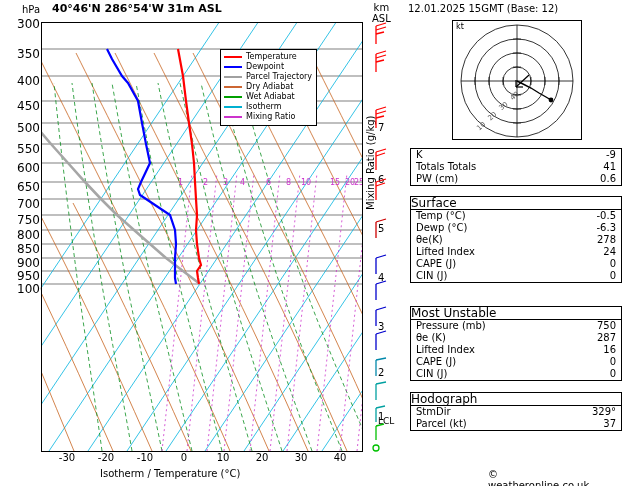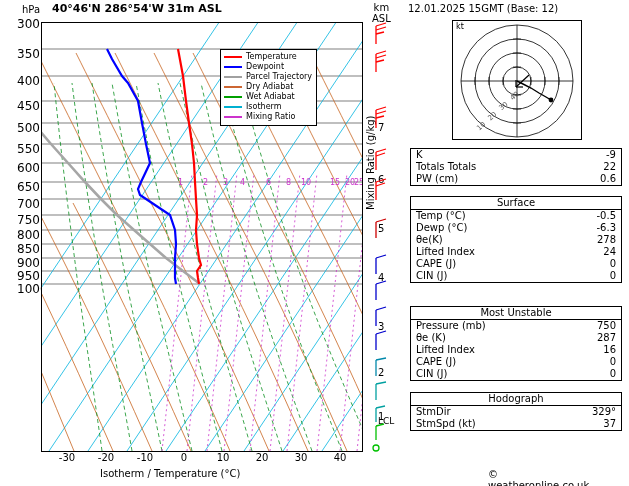--- a/index.html
+++ b/index.html
@@ -28,21 +28,21 @@
 
   
   #right{position:absolute;left:404px;top:0;width:225px;height:486px;}
   #run-title{position:absolute;left:4px;top:3px;font-size:10px;color:#000;white-space:nowrap;}
   #hodo-box{position:absolute;left:48px;top:20px;width:128px;height:118px;border:1px solid #000;background:#fff;}
   #hodo-box .kt{position:absolute;left:3px;top:1px;font-size:8px;color:#000;}
 
   .tbl{position:absolute;left:6px;width:212px;border:1px solid #000;background:#fff;box-sizing:border-box;}
   .trow{display:flex;justify-content:space-between;font-size:10px;line-height:12px;padding:0 5px;color:#000;}
   .trow .v{min-width:38px;text-align:right;}
-  .thead{font-size:10px;line-height:12px;text-align:center;border-bottom:1px solid #000;border-top:1px solid #000;color:#000;}
+  .thead{font-size:12px;line-height:12px;text-align:left;border-bottom:1px solid #000;border-top:1px solid #000;color:#000;}
   .thead.first{border-top:none;}
   #tbl-top{top:148px;}
   #tbl-mid{top:196px;}
   #tbl-unst{top:306px;}
   #tbl-hodo{top:392px;}
   #copyright{position:absolute;left:442px;top:469px;font-size:10px;color:#000;margin-left:46px;}
 </style>
 </head>
 <body>
 
@@ -337,21 +337,21 @@
       </svg>
     </div>
 
     <div class="tbl" id="tbl-top">
       <div class="trow">
         <span>K</span>
         <span class="v">-9</span>
       </div>
       <div class="trow">
         <span>Totals Totals</span>
-        <span class="v">22</span>
+        <span class="v">41</span>
       </div>
       <div class="trow">
         <span>PW (cm)</span>
         <span class="v">0.6</span>
       </div>
     </div>
 
     <div class="tbl" id="tbl-mid">
       <div class="thead first">Surface</div>
       <div class="trow">
@@ -404,20 +404,20 @@
       </div>
     </div>
 
     <div class="tbl" id="tbl-hodo">
       <div class="thead first">Hodograph</div>
       <div class="trow">
         <span>StmDir</span>
         <span class="v">329°</span>
       </div>
       <div class="trow">
-        <span>StmSpd (kt)</span>
+        <span>Parcel (kt)</span>
         <span class="v">37</span>
       </div>
     </div>
   </div>
 
   <div id="copyright">© weatheronline.co.uk</div>
 </div>
 
 </body></html>

